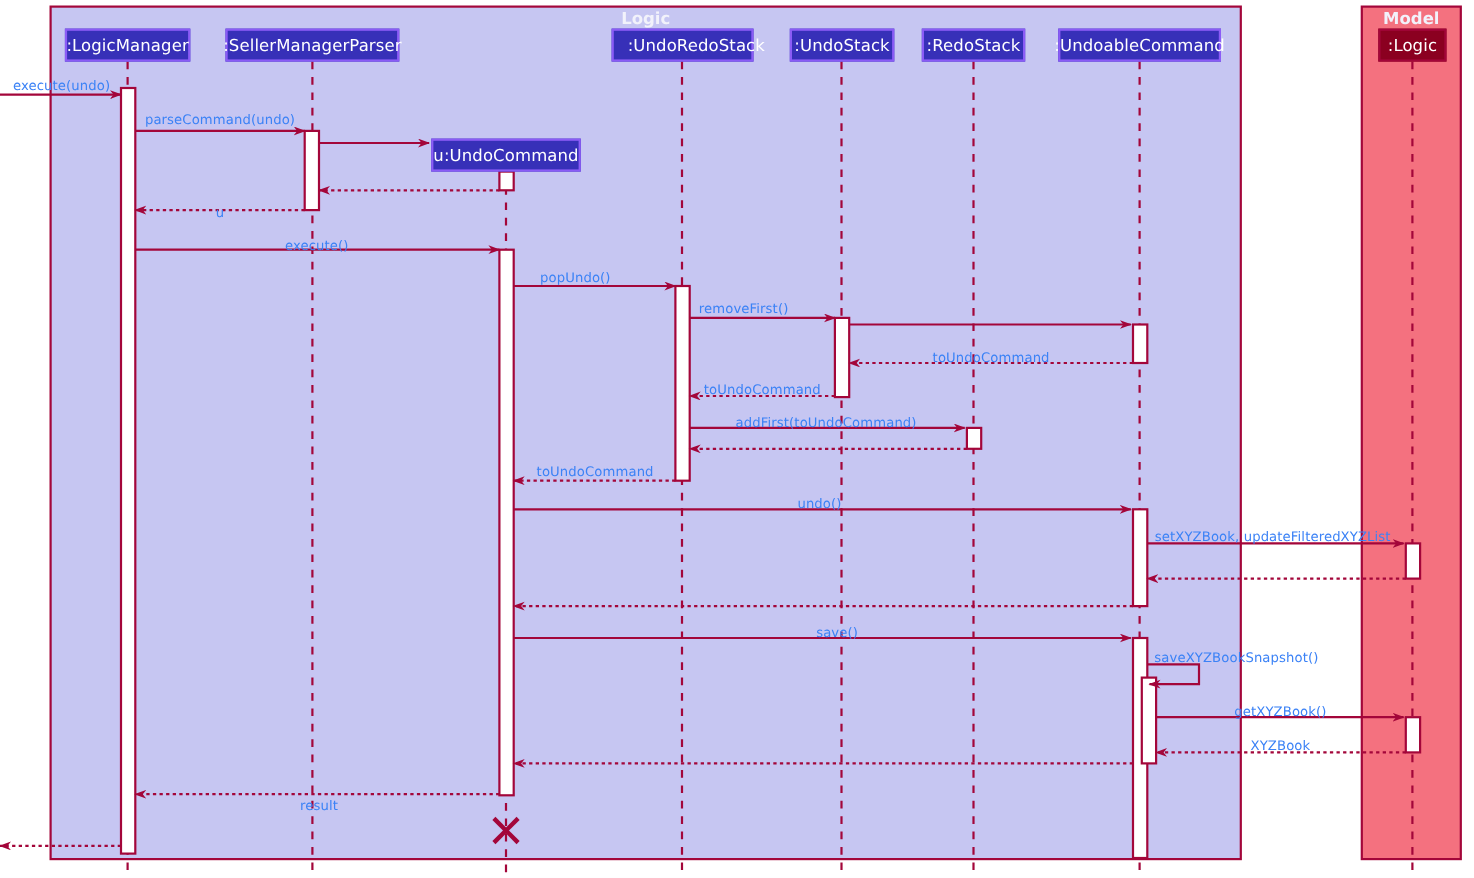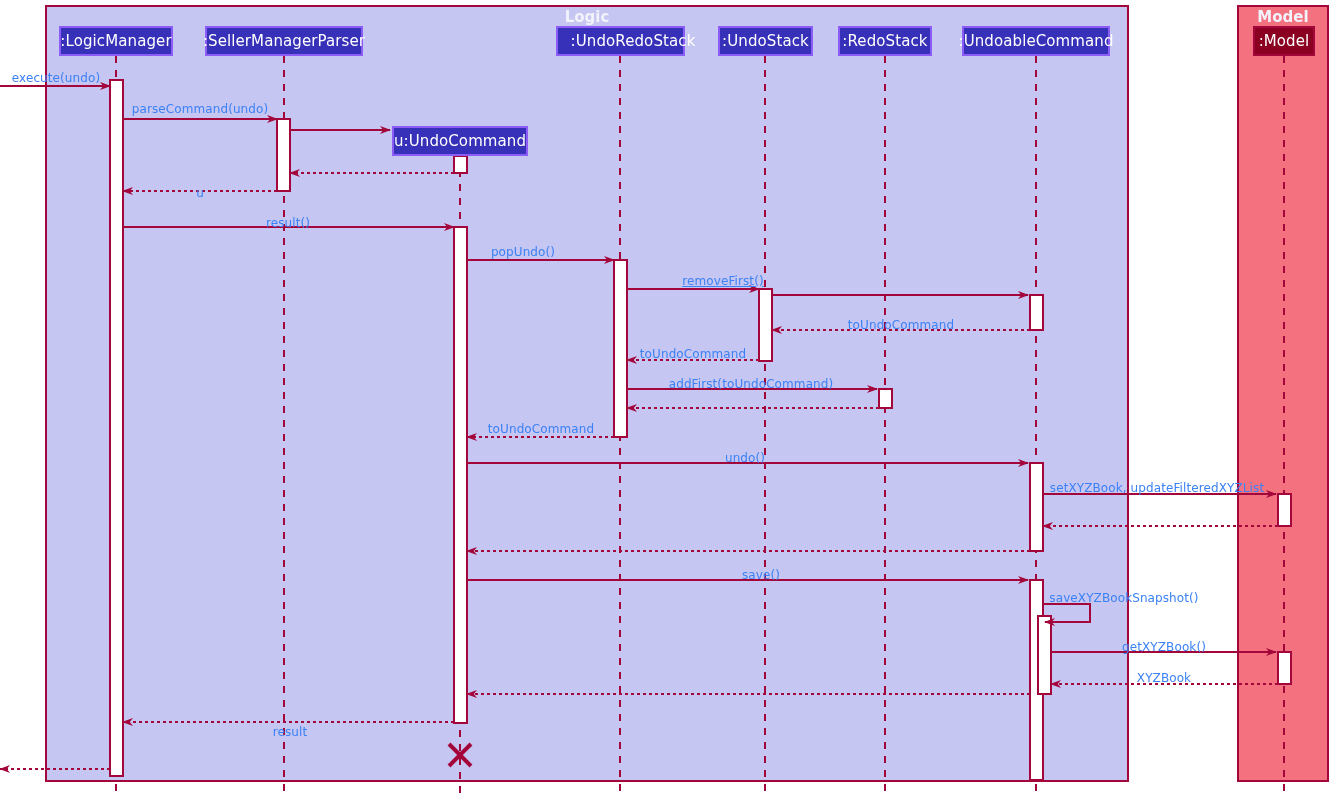--- a/index.html
+++ b/index.html
@@ -105,29 +105,29 @@
       <div class="partition-title" style="left: 1238px; top: 8px; width: 90px;">Model</div>
     </div>
   <div id="boxes">
       <div class="obj-box" style="left: 59px; top: 26px; width: 114px; height: 30px;">:LogicManager</div>
       <div class="obj-box" style="left: 205px; top: 26px; width: 158px; height: 30px;">:SellerManagerParser</div>
       <div class="obj-box" style="left: 392px; top: 126px; width: 136px; height: 30px;">u:UndoCommand</div>
       <div class="obj-box" style="left: 556px; top: 26px; width: 129px; height: 30px; padding-left: 25px;">:UndoRedoStack</div>
       <div class="obj-box" style="left: 718px; top: 26px; width: 95px; height: 30px;">:UndoStack</div>
       <div class="obj-box" style="left: 838px; top: 26px; width: 94px; height: 30px;">:RedoStack</div>
       <div class="obj-box" style="left: 962px; top: 26px; width: 148px; height: 30px;">:UndoableCommand</div>
-      <div class="obj-box model-box" style="left: 1253px; top: 26px; width: 62px; height: 30px;">:Model</div>
+      <div class="obj-box model-box" style="left: 1253px; top: 26px; width: 62px; height: 30px;">:Logic</div>
     </div>
   <div id="labels">
       <div class="msg-label ctr" style="left: 56px; top: 71px;">execute(undo)</div>
       <div class="msg-label ctr" style="left: 200px; top: 102px;">parseCommand(undo)</div>
       <div class="msg-label ctr" style="left: 200px; top: 186px;">u</div>
-      <div class="msg-label ctr" style="left: 288px; top: 216px;">result()</div>
+      <div class="msg-label ctr" style="left: 288px; top: 216px;">execute()</div>
       <div class="msg-label ctr" style="left: 523px; top: 245px; text-align: center;">popUndo()</div>
-      <div class="msg-label ctr" style="left: 723px; top: 274px; text-decoration: underline;">removeFirst()</div>
+      <div class="msg-label ctr" style="left: 676px; top: 274px;">removeFirst()</div>
       <div class="msg-label ctr" style="left: 901px; top: 318px;">toUndoCommand</div>
       <div class="msg-label ctr" style="left: 693px; top: 347px;">toUndoCommand</div>
       <div class="msg-label ctr" style="left: 751px; top: 377px;">addFirst(toUndoCommand)</div>
       <div class="msg-label ctr" style="left: 541px; top: 422px;">toUndoCommand</div>
       <div class="msg-label ctr" style="left: 745px; top: 451px;">undo()</div>
       <div class="msg-label ctr" style="left: 1157px; top: 481px;">setXYZBook, updateFilteredXYZList</div>
       <div class="msg-label ctr" style="left: 745px; top: 568px; margin-left: 16px;">save()</div>
       <div class="msg-label ctr" style="left: 1124px; top: 591px;">saveXYZBookSnapshot()</div>
       <div class="msg-label ctr" style="left: 1164px; top: 640px;">getXYZBook()</div>
       <div class="msg-label ctr" style="left: 1164px; top: 671px;">XYZBook</div>

